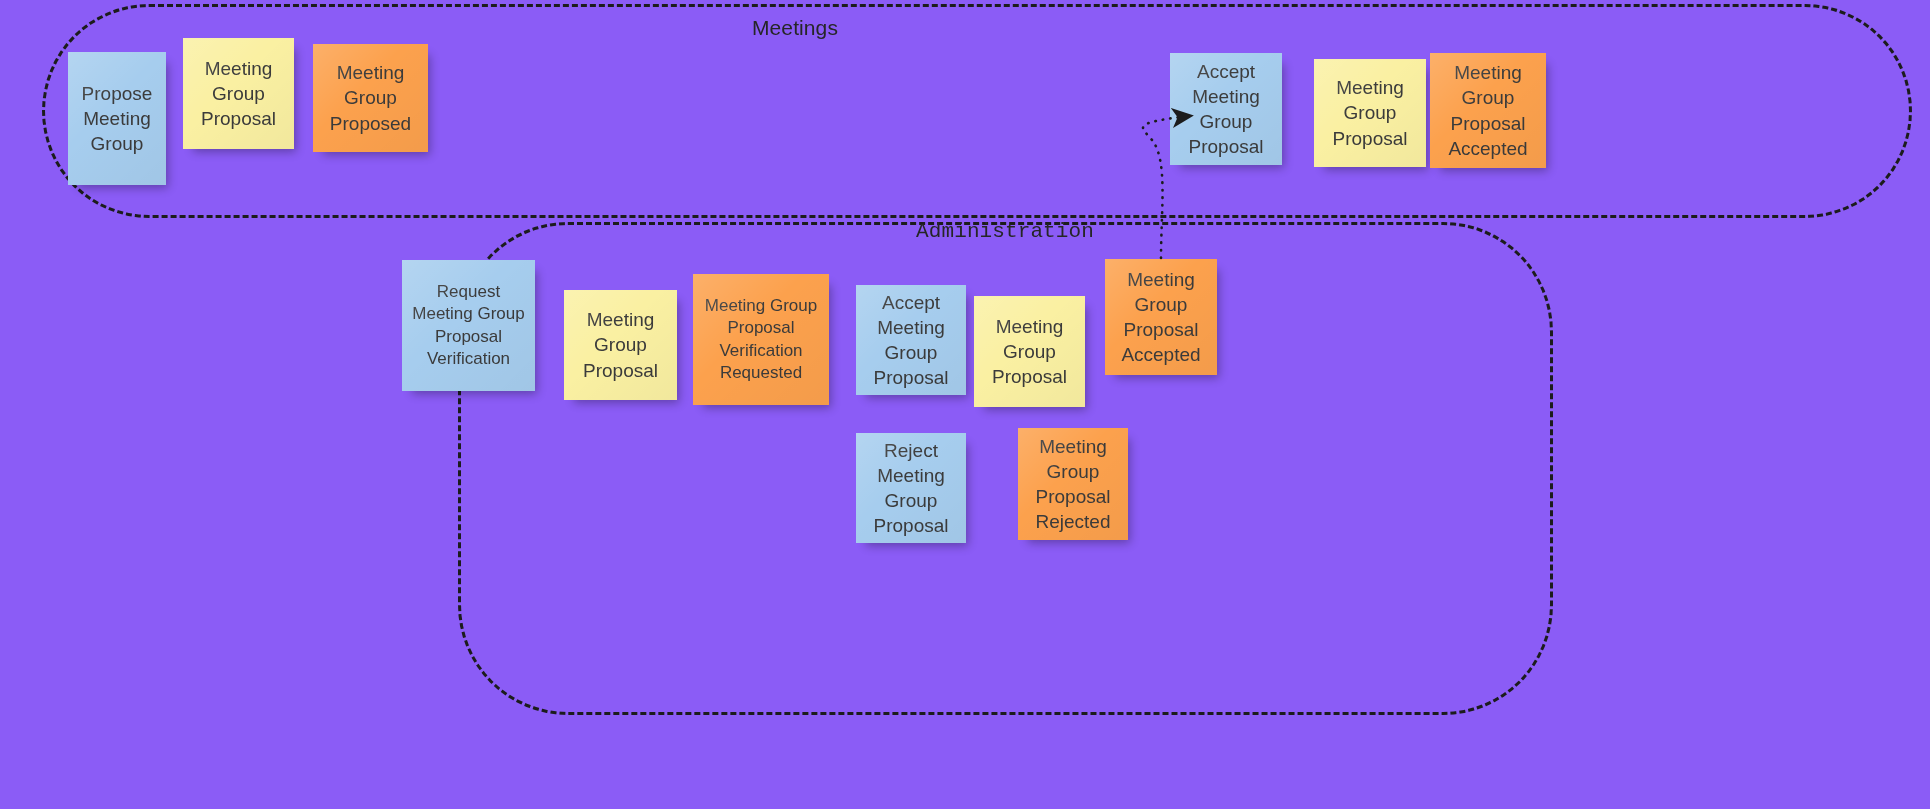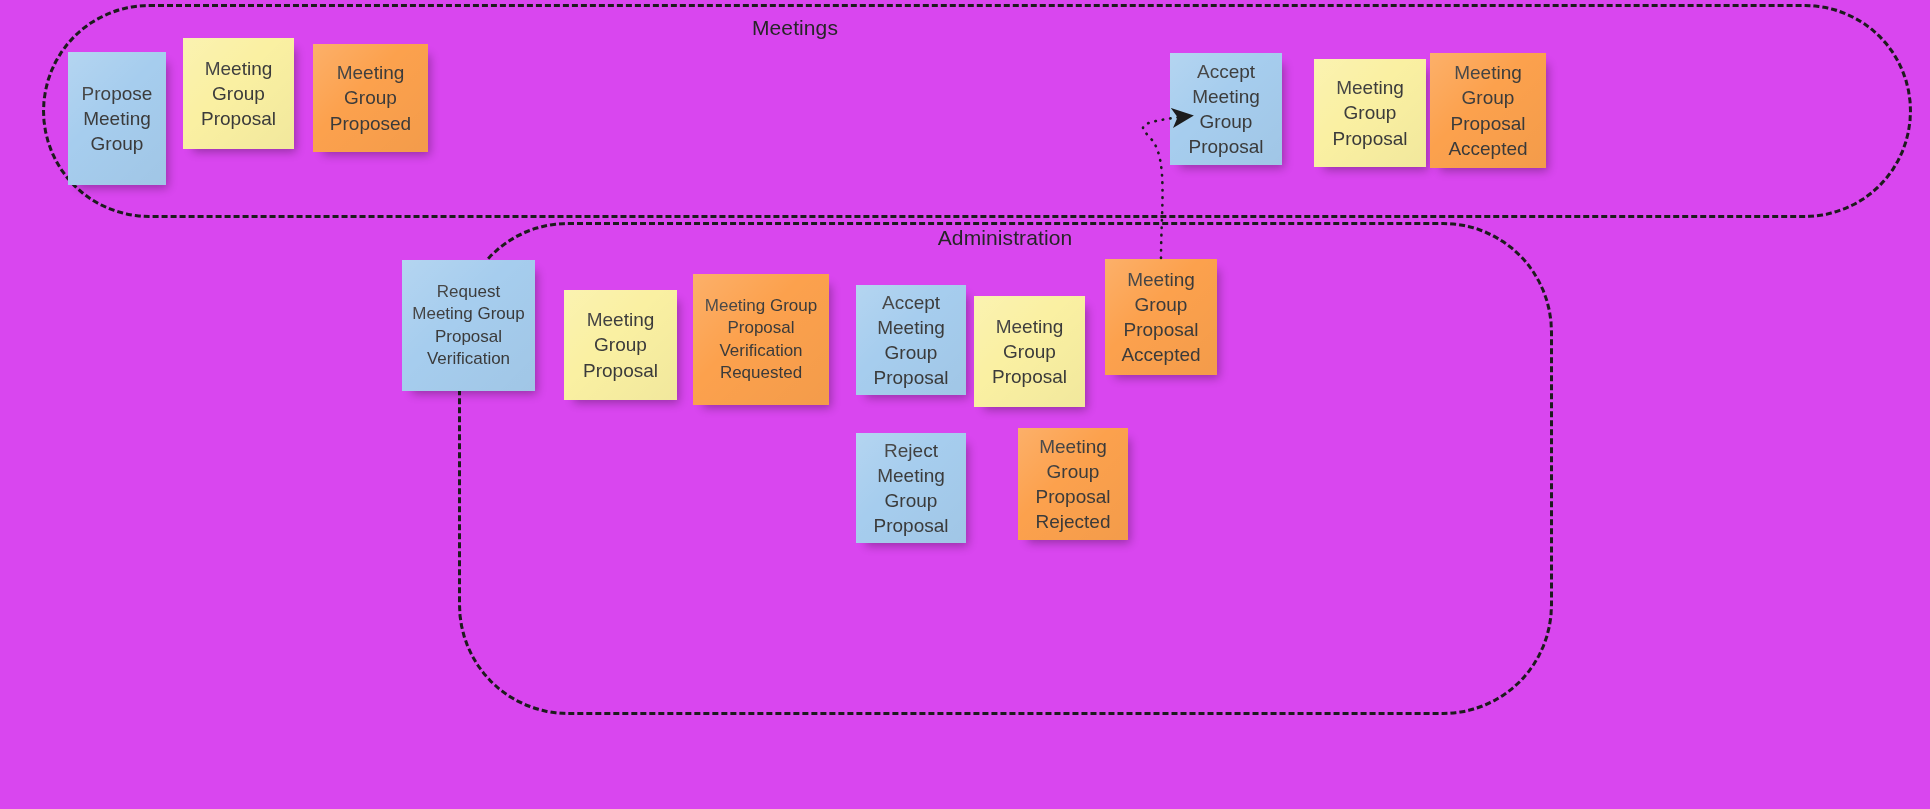--- a/index.html
+++ b/index.html
@@ -12,21 +12,21 @@
     font-family: "Liberation Sans", sans-serif;
     width: 1930px;
     height: 809px;
     overflow: hidden;
   }
 
   #board {
     position: relative;
     width: 1930px;
     height: 809px;
-    background: #d946ef;
+    background: #8b5cf6;
   }
 
   
   .context {
     position: absolute;
     border: 3px dashed #1c1c1c;
     border-radius: 110px;
     box-sizing: border-box;
     background: transparent;
   }
@@ -82,21 +82,21 @@
   }
 </style>
 </head>
 <body>
 
 <div id="board">
 
   <div class="context" style="left: 42px; top: 4px; width: 1870px; height: 214px;"></div>
     <div class="context-title" style="left: 795px; top: 16px;">Meetings</div>
     <div class="context" style="left: 458px; top: 222px; width: 1095px; height: 493px;"></div>
-    <div class="context-title" style="left: 1005px; top: 226px;">Administration</div>
+    <div class="context-title" style="left: 1005px; top: 220px; font-family: Liberation Mono, monospace;">Administration</div>
     <div class="note blue" style="left: 68px; top: 52px; width: 98px; height: 133px; font-size: 19px;">
       <span>Propose Meeting Group</span>
     </div>
     <div class="note yellow" style="left: 183px; top: 38px; width: 111px; height: 111px; font-size: 19px;">
       <span>Meeting Group Proposal</span>
     </div>
     <div class="note orange" style="left: 313px; top: 44px; width: 115px; height: 108px; font-size: 19px;">
       <span>Meeting Group Proposed</span>
     </div>
     <div class="note blue" style="left: 1170px; top: 53px; width: 112px; height: 112px; font-size: 19px;">

